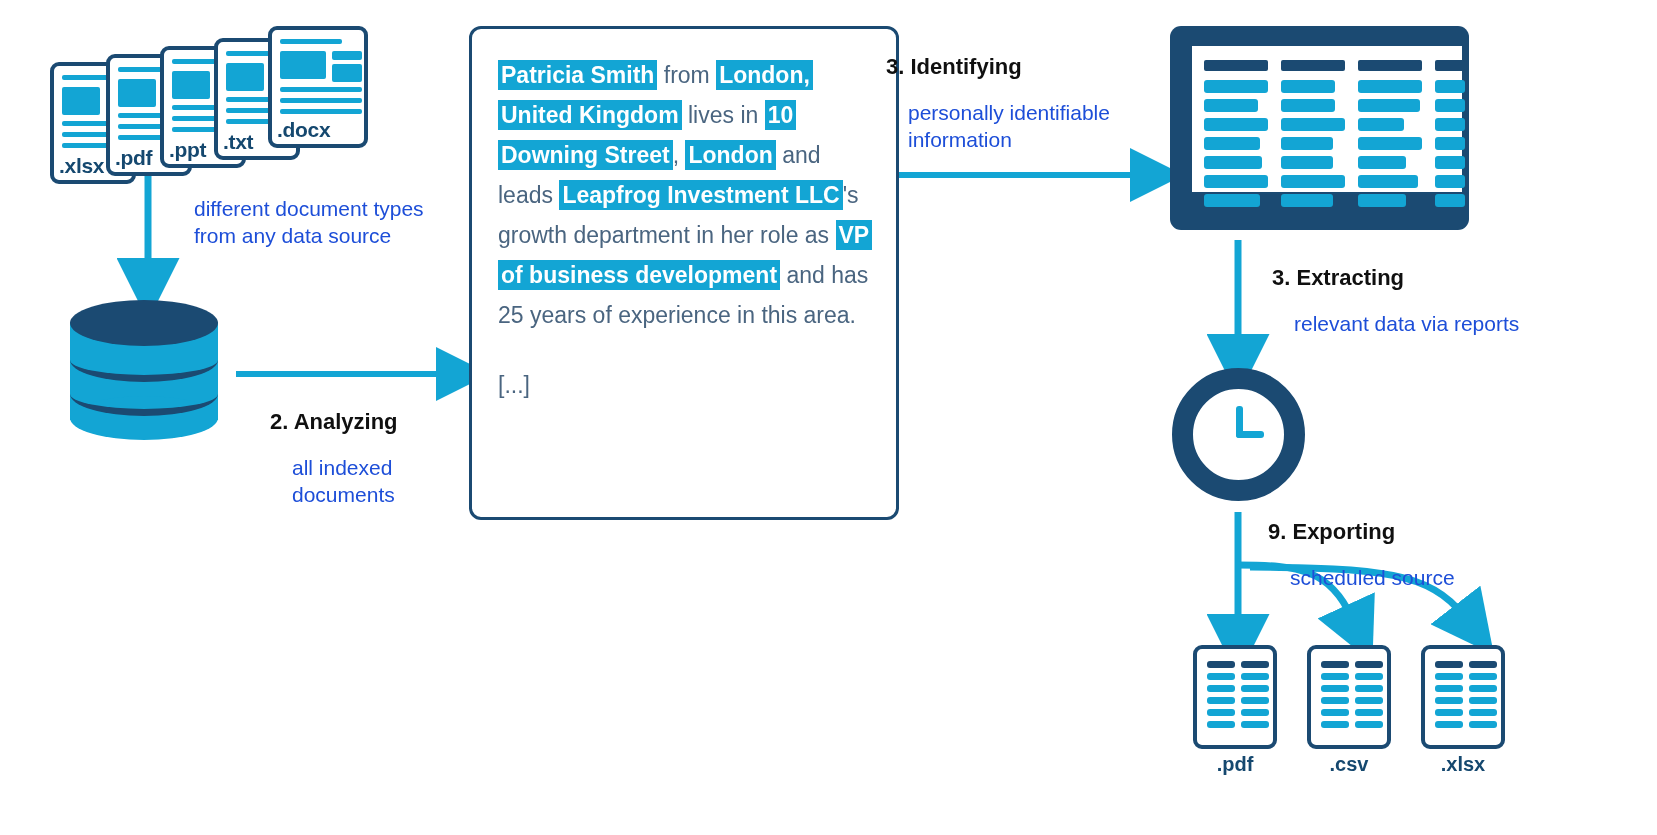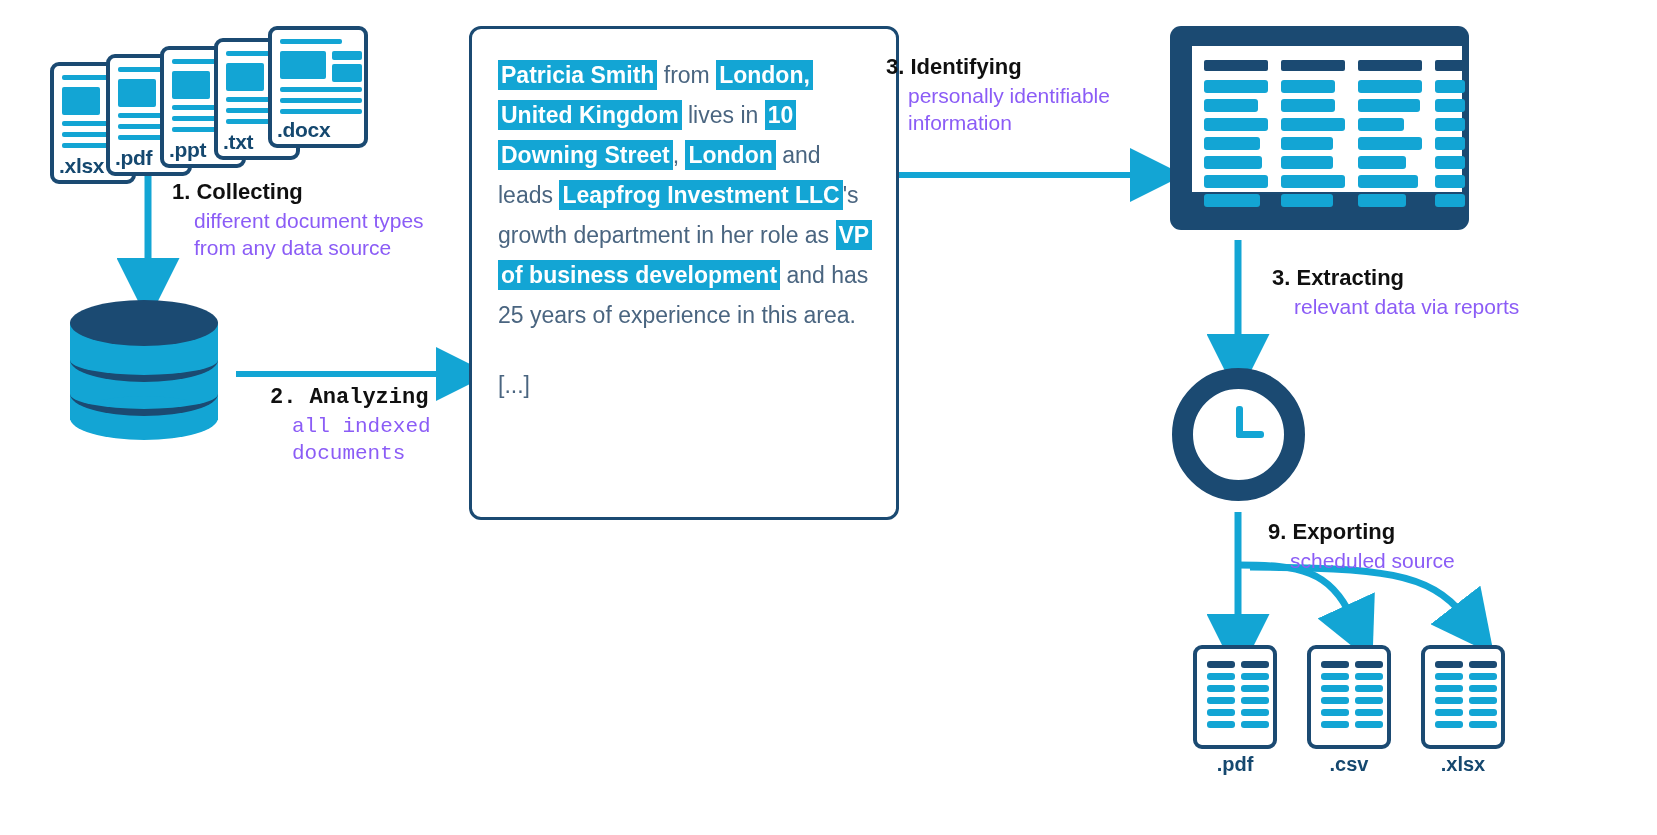--- a/index.html
+++ b/index.html
@@ -25,24 +25,25 @@
     line-height: 1.30;
   }
   .step-title {
     font-weight: bold;
     font-size: 22px;
     color: #101010;
     white-space: nowrap;
   }
   .step-desc {
     font-size: 21px;
-    color: #8b5cf6;
+    color: #1d4ed8;
     font-weight: 400;
     margin-left: 22px;
     white-space: pre-line;
+    margin-top: 17px;
   }
 
   
   .filestack { position: absolute; left: 44px; top: 24px; width: 330px; height: 135px; }
   .doc {
     position: absolute;
     width: 86px;
     height: 122px;
     background: #ffffff;
     border: 4px solid #1b4a72;
@@ -244,34 +245,33 @@
         <div class="blk" style="left:52px;top:25px; width:30px; height:18px;"></div>
         <div class="bar" style="left:0;  top:48px; width:82px;"></div>
         <div class="bar" style="left:0;  top:59px; width:82px;"></div>
         <div class="bar" style="left:0;  top:70px; width:82px;"></div>
       </div>
       <span class="ext">.docx</span>
     </div>
   </div>
 
   <div class="step" style="left:172px; top:178px;">
-    <div class="step-title">1. Collecting</div>
     <div class="step-desc">different document types
 from any data source</div>
   </div>
 
   <div class="db">
     <div class="body"></div>
     <div class="bot-e"></div>
     <div class="ring" style="top:38px;"></div>
     <div class="ring" style="top:72px;"></div>
     <div class="top-e"></div>
   </div>
 
-  <div class="step" style="left:270px; top:384px;font-family:Liberation Mono, monospace;">
+  <div class="step" style="left:270px; top:408px;">
     <div class="step-title">2. Analyzing</div>
     <div class="step-desc">all indexed
 documents</div>
   </div>
 
   <div class="textcard">
     <div class="inner">
       <span id="doc-text"><span class="hl">Patricia Smith</span><span> from </span><span class="hl">London, United Kingdom</span><span> lives in </span><span class="hl">10 Downing Street</span><span>, </span><span class="hl">London</span><span> and leads </span><span class="hl">Leapfrog Investment LLC</span><span>'s growth department in her role as </span><span class="hl">VP of business development</span><span> and has 25 years of experience in this area.</span></span>
       <span class="ellipsis">[...]</span>
     </div>

